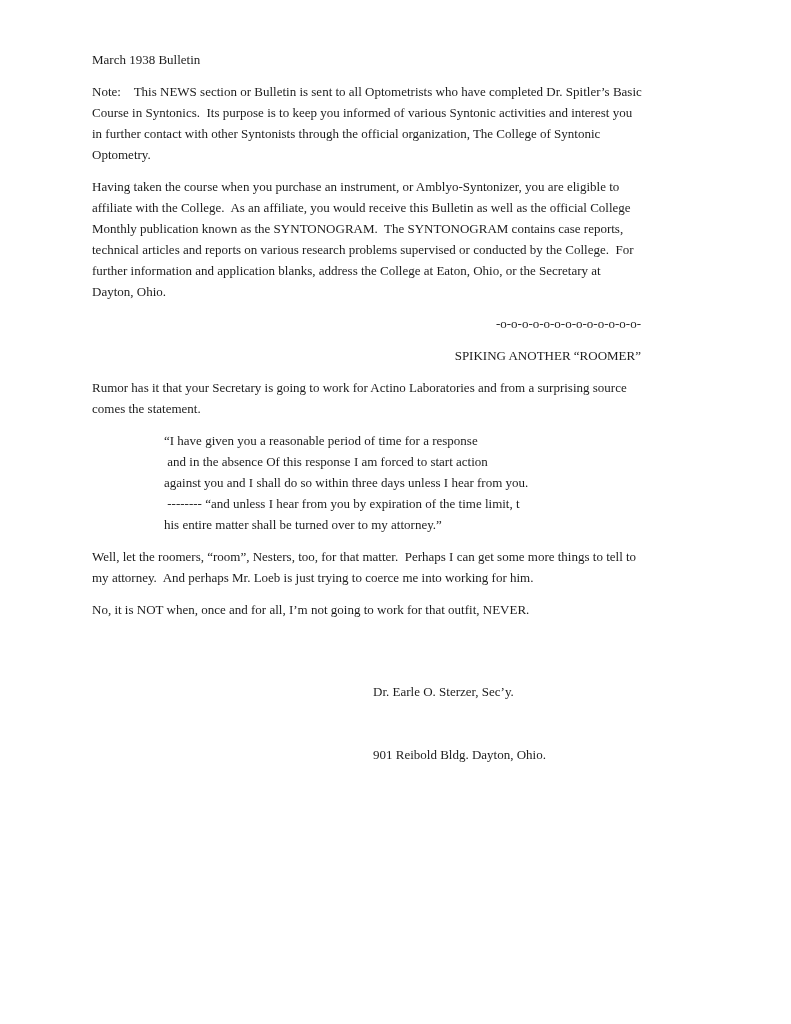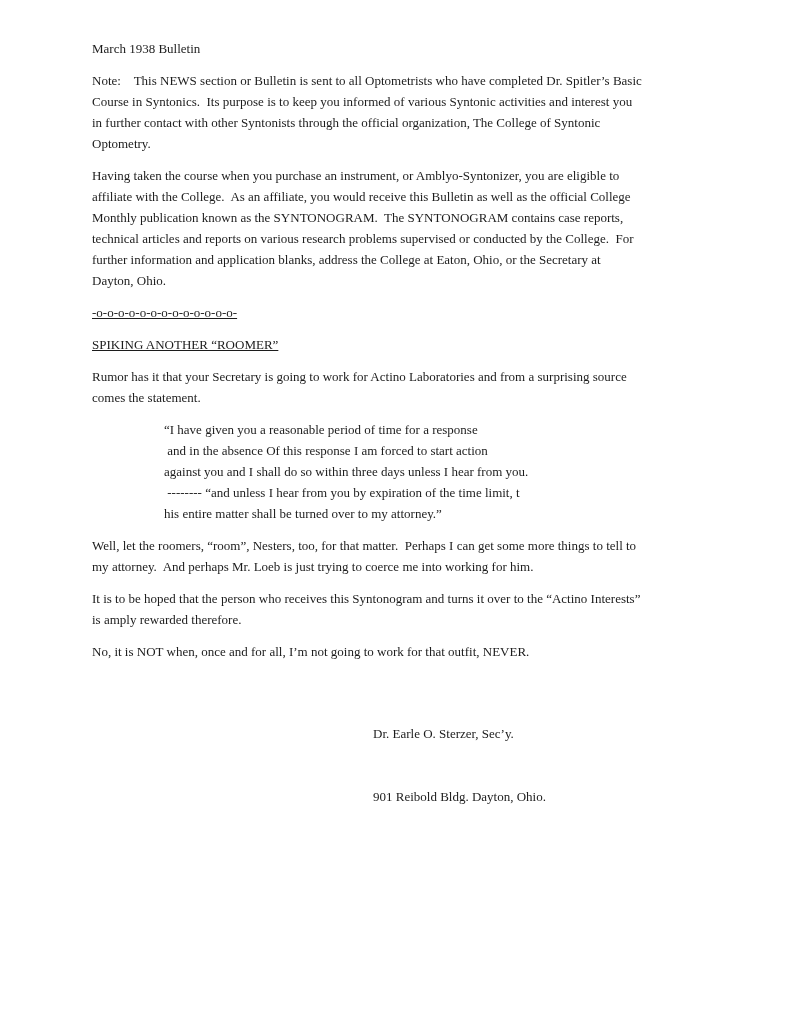--- a/index.html
+++ b/index.html
@@ -7,34 +7,33 @@
     padding: 0;
     width: 791px;
     height: 1024px;
     background: #ffffff;
     overflow: hidden;
   }
   .page {
     box-sizing: border-box;
     width: 730px;
     height: 1024px;
-    padding: 38px 89px 0 92px;
+    padding: 49px 89px 0 92px;
     font-family: "Liberation Serif", "DejaVu Serif", serif;
     font-size: 13px;
     line-height: 21px;
     color: #1c1c1c;
   }
   .para {
     margin: 0 0 11px 0;
     white-space: pre;
   }
   .center {
-    text-align: left;
+    text-align: right;
     white-space: pre;
-    text-decoration: underline;
   }
   .quote {
     margin-left: 72px;
   }
   .u {
   }
   .signature {
     margin-left: 281px;
     margin-top: 19px;
     white-space: pre;
@@ -72,22 +71,20 @@
 against you and I shall do so within three days unless I hear from you.
  -------- “and unless I hear from you by expiration of the time limit, t
 his entire matter shall be turned over to my attorney.”</p>
 
 
 
   <p class="para"><span>Well, let the roomers, “room”, Nesters, too, for that matter.  Perhaps I can get some </span><span class="u">more</span><span> things to tell to
 </span><span class="u">my</span><span> attorney.  And perhaps Mr. Loeb is just trying to coerce me into working for him.</span></p>
 
 
-  <p class="para">It is to be hoped that the person who receives this Syntonogram and turns it over to the “Actino Interests”
-is amply rewarded therefore.</p>
 
   <p class="para">No, it is NOT when, once and for all, I’m not going to work for that outfit, NEVER.</p>
 
   <div class="signature">
     <div>Dr. Earle O. Sterzer, Sec’y.</div>
     <div>901 Reibold Bldg. Dayton, Ohio.</div>
   </div>
 
 </div>
 

